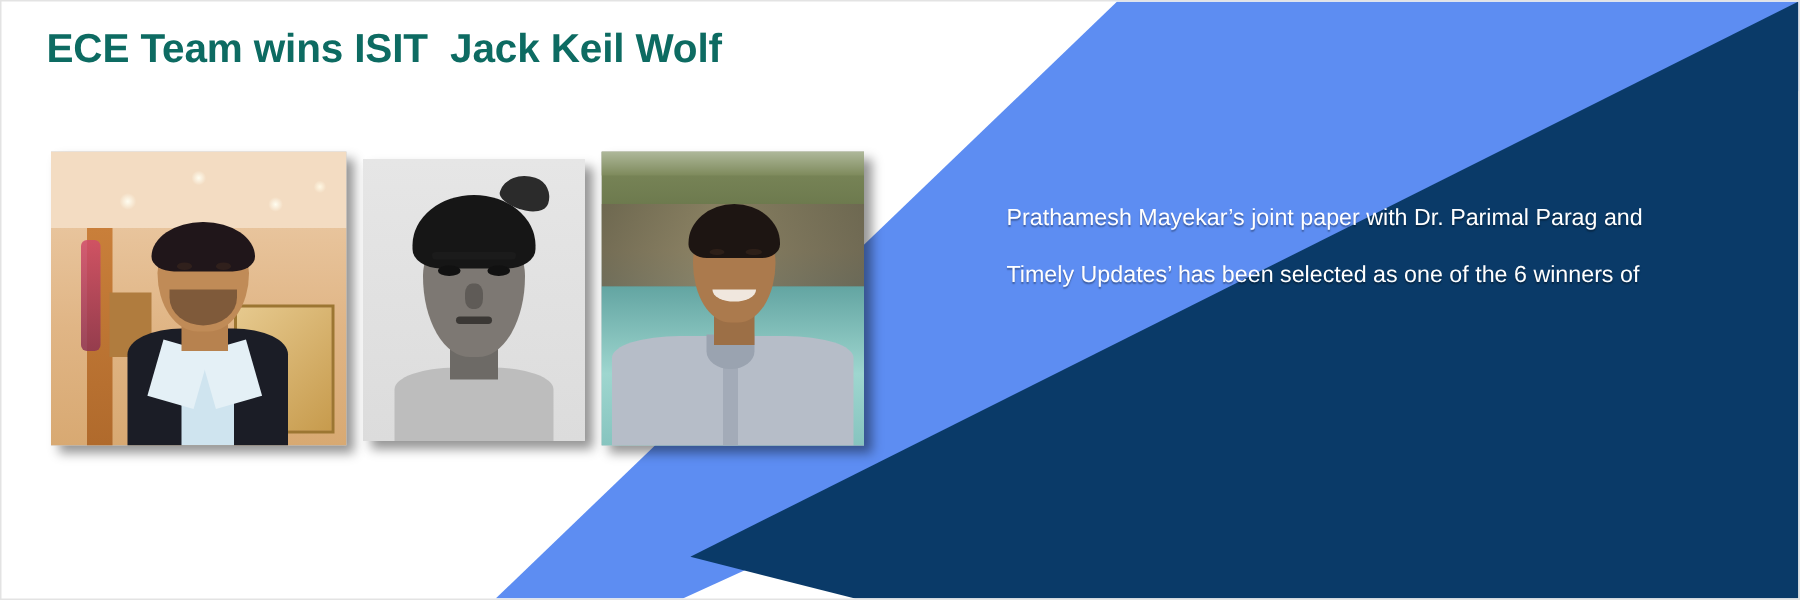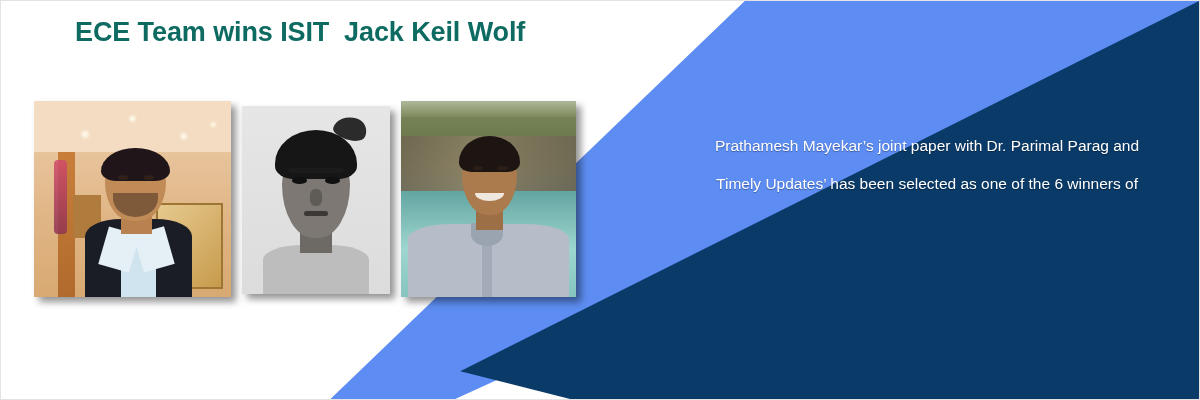--- a/index.html
+++ b/index.html
@@ -21,21 +21,20 @@
   .headline {
     position:absolute;
     left:30px; top:12px;
     width:520px;
     color:#0d6b62;
     font-size:27px;
     font-weight:600;
     line-height:39px;
     letter-spacing:-0.1px;
     z-index:6;
-    margin-left:44px;
   }
   .headline-line { display:block; white-space:pre; }
 
   
   .photo-strip { position:absolute; left:0; top:0; z-index:5; }
 
   .photo {
     position:absolute;
     background:#cfcfcf;
     overflow:hidden;
@@ -142,21 +141,20 @@
   
   .copy {
     position:absolute;
     left:670px; top:126px;
     width:512px;
     z-index:7;
     color:#ffffff;
     font-size:15.5px;
     line-height:38px;
     text-shadow:0 1px 1px rgba(0,0,0,.35);
-    text-align:center;
   }
   .copy-line { display:block; white-space:nowrap; }
 </style>
 </head>
 <body>
 
 <div class="banner">
 
   <svg class="shapes" viewBox="0 0 1200 400" preserveAspectRatio="none">
     <polygon points="745,0 1200,0 1200,60 455,400 330,400" fill="#5d8df2"></polygon>

